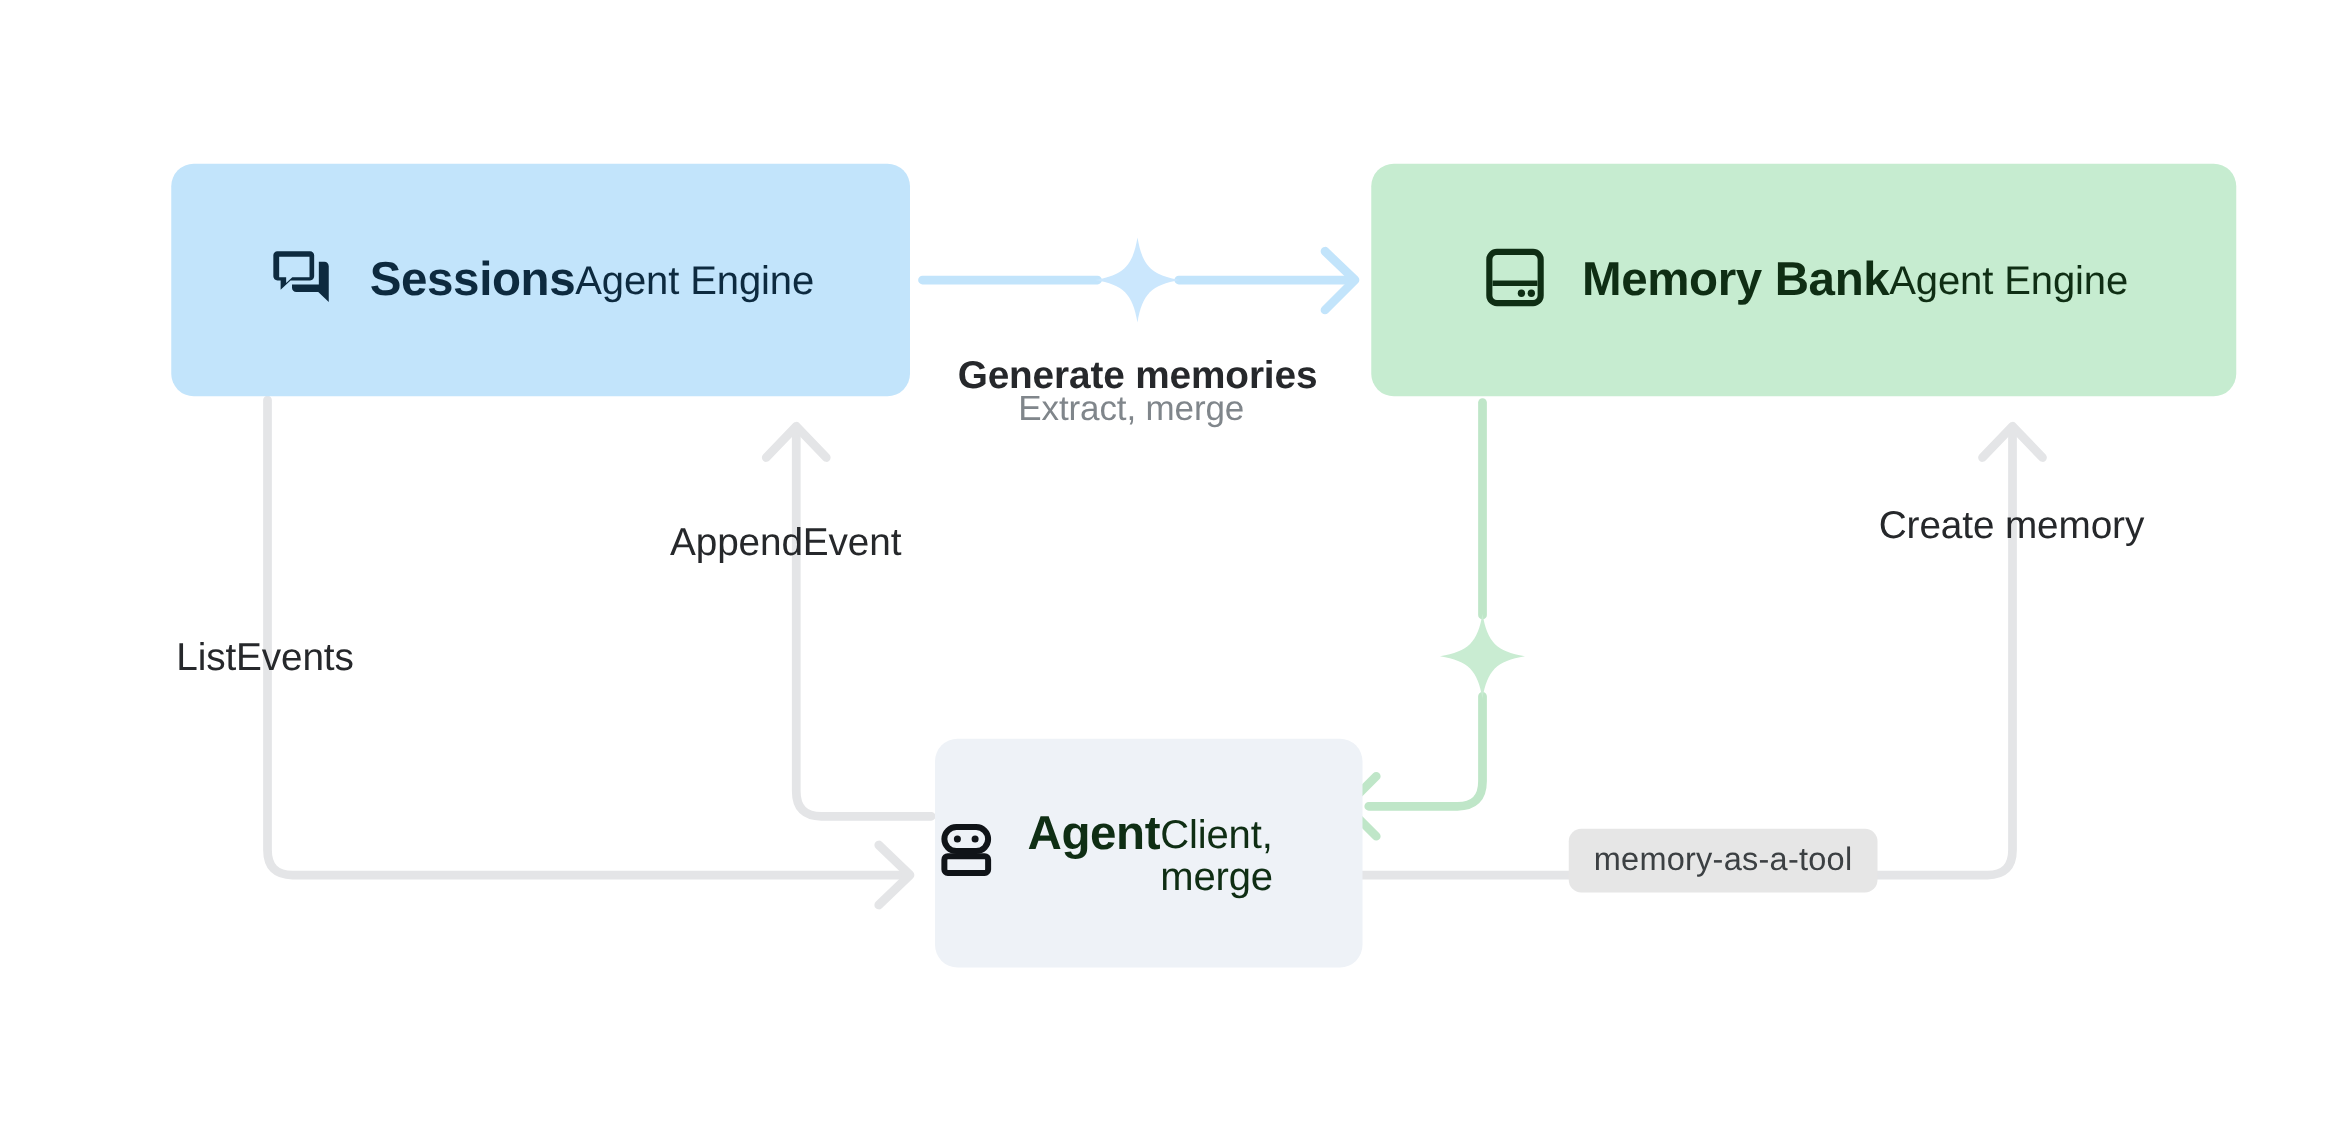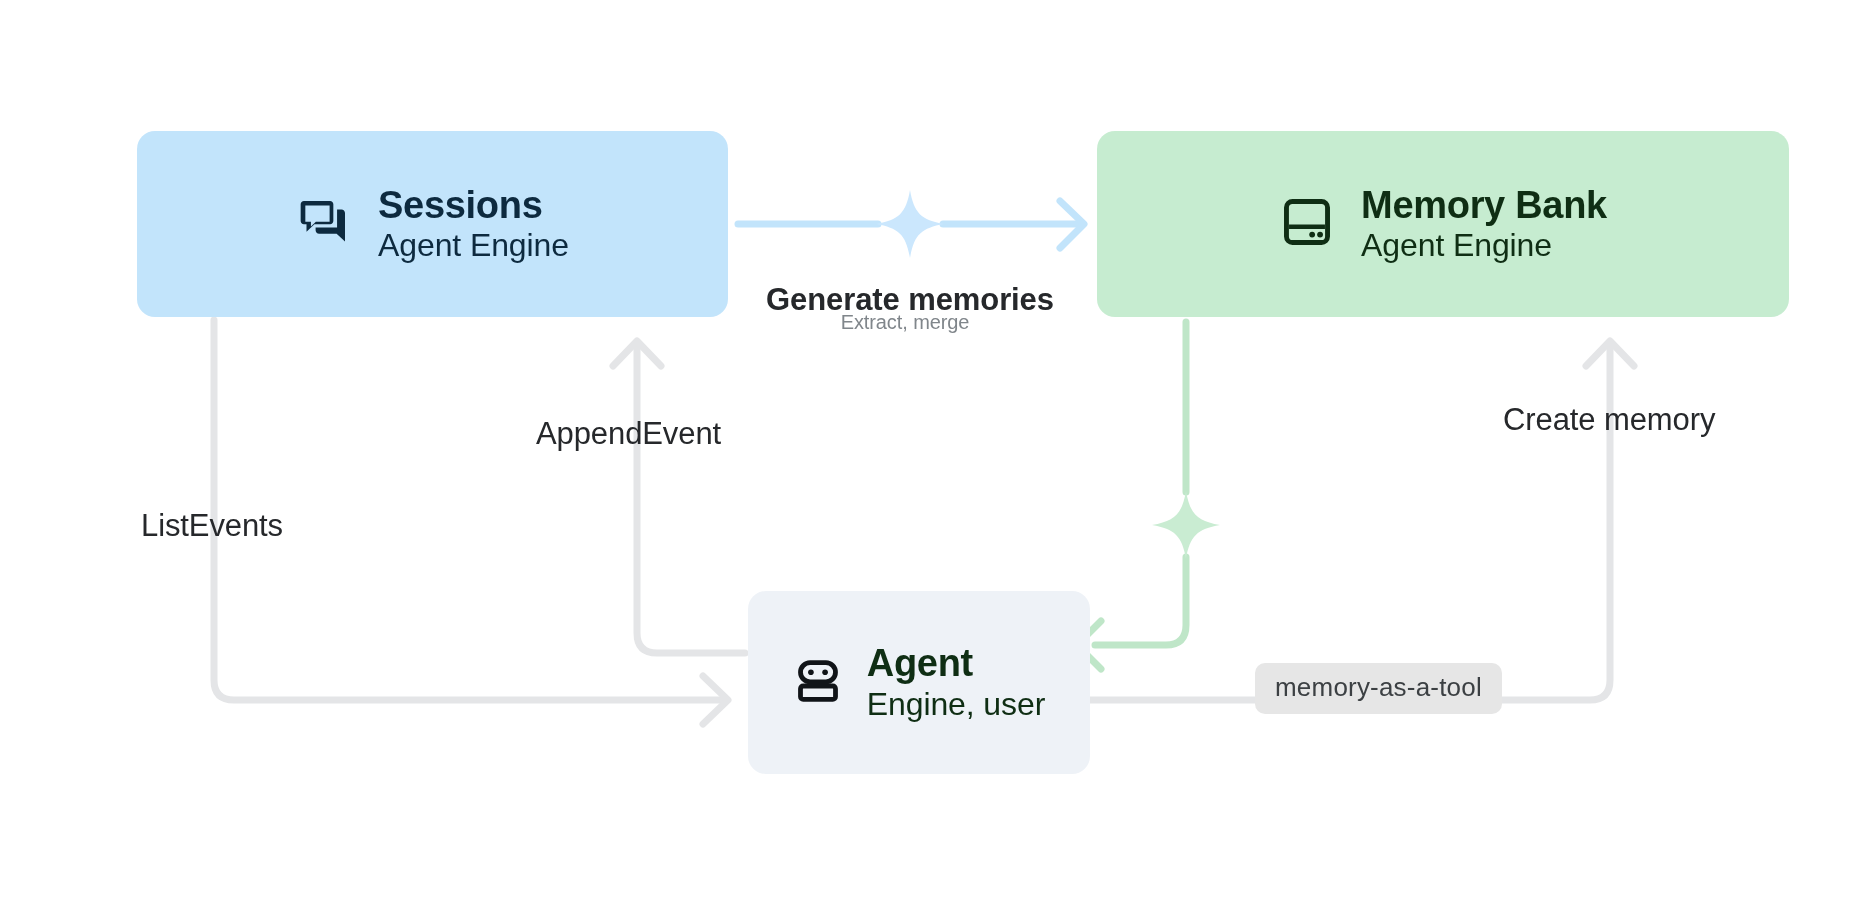--- a/index.html
+++ b/index.html
@@ -10,21 +10,21 @@
     -webkit-font-smoothing:antialiased;
   }
   #canvas{position:absolute;inset:0;width:1860px;height:904px;}
   #edges{position:absolute;left:0;top:0;width:1860px;height:904px;}
 
   .node{
     position:absolute;border-radius:18px;display:flex;align-items:center;
     box-sizing:border-box;
   }
   .node .ico{display:block;flex:0 0 auto;}
-  .node .txt{display:flex;flex-direction:column;line-height:1.06;}
+  .node .txt{display:flex;flex-direction:row;line-height:1.06;}
   .node .title{font-size:38px;font-weight:700;letter-spacing:-0.3px;}
   .node .sub{font-size:32px;font-weight:400;letter-spacing:-0.1px;margin-top:4px;}
 
   
   #node-sessions{left:137px;top:131px;width:591px;height:186px;
     background:#c2e4fb;justify-content:center;gap:26px;}
   #node-sessions .title,#node-sessions .sub{color:#0d2a3f;}
 
   
   #node-memory{left:1097px;top:131px;width:692px;height:186px;
@@ -33,21 +33,21 @@
 
   
   #node-agent{left:748px;top:591px;width:342px;height:183px;
     background:#eef2f7;justify-content:center;gap:24px;}
   #node-agent .title,#node-agent .sub{color:#0f2e14;}
 
   .edge-label{
     position:absolute;color:#26282b;font-size:31px;white-space:nowrap;
     letter-spacing:-0.1px;
   }
-  .edge-label.sub-label{color:#80868b;font-size:20px;}
+  .edge-label.sub-label{color:#80868b;font-size:28px;}
   .edge-label.centered{transform:translateX(-50%);text-align:center;}
 
   #badge-tool{
     position:absolute;left:1255px;top:663px;
     background:#e6e6e6;border-radius:10px;
     padding:9px 20px 11px 20px;
     font-size:26px;color:#3c4043;white-space:nowrap;letter-spacing:0.2px;
   }
 </style>
 </head>
@@ -136,21 +136,21 @@
     <span class="ico">
       <svg width="50" height="50" viewBox="0 0 24 24" aria-hidden="true">
         <rect x="3.6" y="3.2" width="16.8" height="9.2" rx="4.6" fill="none" stroke="#101418" stroke-width="2.3"></rect>
         <circle cx="8.6" cy="7.8" r="1.35" fill="#101418"></circle>
         <circle cx="15.4" cy="7.8" r="1.35" fill="#101418"></circle>
         <rect x="3.6" y="14.4" width="16.8" height="6.4" rx="1.3" fill="none" stroke="#101418" stroke-width="2.3"></rect>
       </svg>
     </span>
     <span class="txt">
       <span class="title">Agent</span>
-      <span class="sub">Engine, user</span>
+      <span class="sub">Client, merge</span>
     </span>
   </div>
 
   <div class="edge-label centered" style="left:910px;top:282px;font-weight:bold;">Generate memories</div>
 
   <div class="edge-label centered sub-label" style="left:905px;top:311px;">Extract, merge</div>
 
 
   <div class="edge-label" style="left:141px;top:508px;">ListEvents</div>
 

